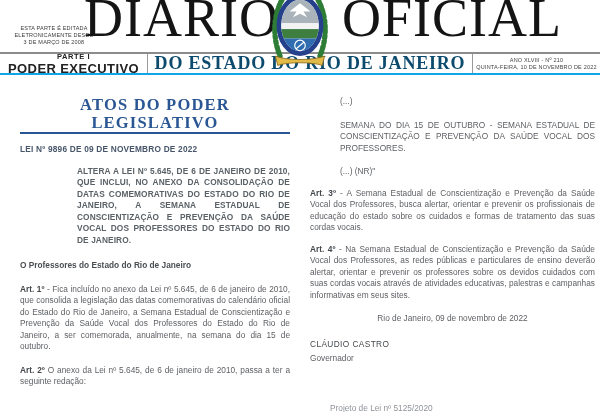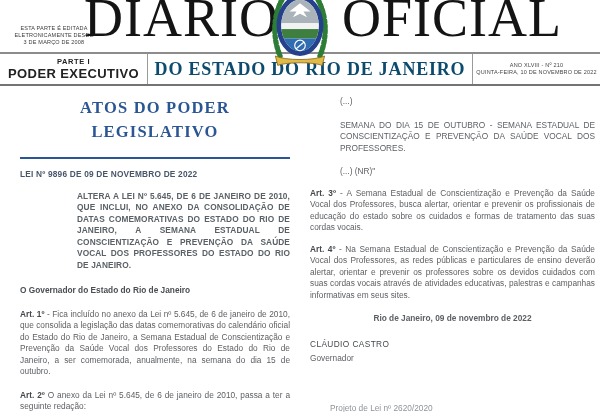--- a/index.html
+++ b/index.html
@@ -20,22 +20,22 @@
     position:absolute;top:-9px;
     font-family:"Liberation Serif",serif;
     font-size:54px;line-height:54px;font-weight:normal;
     letter-spacing:1px;color:#141414;
   }
   .mast-word.left{left:84px;}
   .mast-word.right{left:342px;}
   .crest{position:absolute;left:259px;top:-12px;z-index:5;}
   
   .band{
-    position:absolute;top:52px;left:0;width:600px;height:34px;
-    border-top:2px solid #8c8c8c;border-bottom:2px solid #737373;
+    position:absolute;top:52px;left:0;width:600px;height:23px;
+    border-top:2px solid #8c8c8c;border-bottom:2px solid #0ea5e9;
     display:flex;box-sizing:border-box;background:#fff;
   }
   .band-cell{display:flex;flex-direction:column;justify-content:center;align-items:center;}
   .band-left{width:148px;border-right:1px solid #9a9a9a;box-sizing:border-box;}
   .band-part1{font-size:7.5px;font-weight:bold;color:#222;letter-spacing:.6px;}
   .band-part2{font-size:13px;font-weight:bold;color:#222;letter-spacing:.4px;}
   .band-center{flex:1;}
   .band-state{
     font-family:Liberation Serif, serif;font-size:18px;font-weight:bold;
     letter-spacing:.8px;color:#0c4a6e;
@@ -44,41 +44,41 @@
   .band-issue1,.band-issue2{font-size:5.5px;line-height:7px;color:#444;letter-spacing:.2px;}
   
   .columns{
     position:absolute;top:84px;left:0;width:600px;
     display:flex;gap:20px;padding:12px 5px 0 20px;box-sizing:border-box;
     font-size:8.3px;line-height:11.5px;color:#5c5f63;
   }
   .col-left{width:270px;flex:none;}
   .col-right{width:285px;flex:none;}
   .section-heading{
-    font-family:"Liberation Serif",serif;font-size:16.5px;line-height:24px;
+    font-family:"Liberation Serif",serif;font-size:16.5px;line-height:18px;
     font-weight:bold;color:#2a5694;letter-spacing:1.2px;text-align:center;
-    border-bottom:2px solid #2a5694;padding-bottom:13px;margin:0 0 10px 0;
+    border-bottom:2px solid #2a5694;padding-bottom:0;margin:0 0 10px 0;
   }
   .law-title{
     font-weight:bold;color:#47566a;
     letter-spacing:.2px;margin:0 0 10px 0;
   }
   .ementa{
     margin:10px 0 14px 57px;font-weight:bold;color:#5a6166;
     text-align:justify;letter-spacing:.1px;
   }
   .gov-heading{font-weight:bold;color:#4a4e52;margin:0 0 2px 0;}
   .preamble{margin:0;text-align:justify;}
   .para{margin:12px 0 0 0;text-align:justify;}
   .b{font-weight:bold;color:#45494d;}
   .ellipsis{margin:0 0 0 30px;}
   .semana-block{margin:12px 0 0 30px;text-align:justify;}
   .ellipsis2{margin:12px 0 0 30px;}
   .para-r{margin:10px 0 0 0;text-align:justify;}
-  .dateline{margin:12px 0 0 0;text-align:center;font-weight:bold;}
+  .dateline{margin:12px 0 0 0;text-align:center;}
   .sig-name{margin:14px 0 0 0;text-align:left;font-weight:normal;color:#45494d;letter-spacing:.4px;}
   .sig-role{margin:3px 0 0 0;text-align:left;}
   .project-ref{position:absolute;left:330px;top:403px;font-size:8.3px;color:#8f9398;}
 </style>
 </head>
 <body>
 
 <div class="masthead">
   <div class="mast-notes">ESTA PARTE É EDITADA
 ELETRONICAMENTE DESDE
@@ -120,32 +120,32 @@
     <div class="band-issue2">QUINTA-FEIRA, 10 DE NOVEMBRO DE 2022</div>
   </div>
 </div>
 
 <div class="columns">
 
   <div class="col-left">
     <h1 class="section-heading">ATOS DO PODER LEGISLATIVO</h1>
     <div class="law-title">LEI Nº 9896 DE 09 DE NOVEMBRO DE 2022</div>
     <div class="ementa">ALTERA A LEI Nº 5.645, DE 6 DE JANEIRO DE 2010, QUE INCLUI, NO ANEXO DA CONSOLIDAÇÃO DE DATAS COMEMORATIVAS DO ESTADO DO RIO DE JANEIRO, A SEMANA ESTADUAL DE CONSCIENTIZAÇÃO E PREVENÇÃO DA SAÚDE VOCAL DOS PROFESSORES DO ESTADO DO RIO DE JANEIRO.</div>
-    <div class="gov-heading">O Governador do Estado do Rio de Janeiro</div>
+    <div class="gov-heading">O Professores do Estado do Rio de Janeiro</div>
     <p class="para"><span class="b">Art. 1º</span><span> - Fica incluído no anexo da Lei nº 5.645, de 6 de janeiro de 2010, que consolida a legislação das datas comemorativas do calendário oficial do Estado do Rio de Janeiro, a Semana Estadual de Conscientização e Prevenção da Saúde Vocal dos Professores do Estado do Rio de Janeiro, a ser comemorada, anualmente, na semana do dia 15 de outubro.</span></p>
     <p class="para"><span class="b">Art. 2º</span><span> O anexo da Lei nº 5.645, de 6 de janeiro de 2010, passa a ter a seguinte redação:</span></p>
 
   </div>
 
   <div class="col-right">
     <div class="ellipsis">(...)</div>
     <div class="semana-block">SEMANA DO DIA 15 DE OUTUBRO - SEMANA ESTADUAL DE CONSCIENTIZAÇÃO E PREVENÇÃO DA SAÚDE VOCAL DOS PROFESSORES.</div>
     <div class="ellipsis2">(...) (NR)"</div>
     <p class="para-r"><span class="b">Art. 3º</span><span> - A Semana Estadual de Conscientização e Prevenção da Saúde Vocal dos Professores, busca alertar, orientar e prevenir os profissionais de educação do estado sobre os cuidados e formas de tratamento das suas cordas vocais.</span></p>
     <p class="para-r"><span class="b">Art. 4º</span><span> - Na Semana Estadual de Conscientização e Prevenção da Saúde Vocal dos Professores, as redes públicas e particulares de ensino deverão alertar, orientar e prevenir os professores sobre os devidos cuidados com suas cordas vocais através de atividades educativas, palestras e campanhas informativas em seus sites.</span></p>
     <div class="dateline">Rio de Janeiro, 09 de novembro de 2022</div>
     <div class="sig-name">CLÁUDIO CASTRO</div>
     <div class="sig-role">Governador</div>
   </div>
 
 </div>
 
-<div class="project-ref">Projeto de Lei nº 2620/2020</div>
+<div class="project-ref">Projeto de Lei nº 5125/2020</div>
 
 </body></html>

